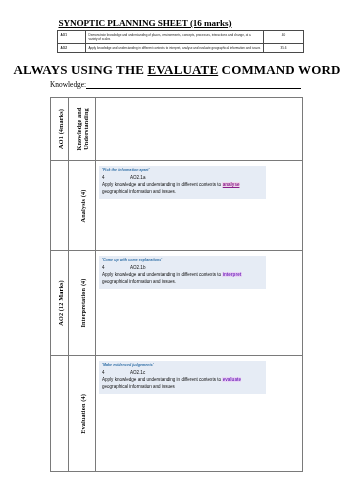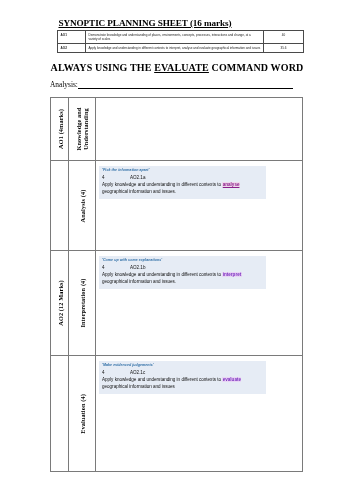--- a/index.html
+++ b/index.html
@@ -63,21 +63,21 @@
     width: 40px;
     text-align: center;
   }
 
   
   .command-line {
     position: absolute;
     left: 0; top: 62px;
     width: 354px;
     text-align: center;
-    font-size: 10px;
+    font-size: 13px;
     font-weight: bold;
     letter-spacing: 0.15px;
     white-space: nowrap;
   }
   .command-line .underline-word { text-decoration: underline; }
 
   
   .question-row {
     position: absolute;
     left: 50px; top: 80px;
@@ -197,21 +197,21 @@
         <td class="ao-pct">35.6</td>
       </tr>
     </tbody>
   </table>
 
   <div class="command-line">
     <span>ALWAYS USING THE </span><span class="underline-word">EVALUATE</span><span> COMMAND WORD</span>
   </div>
 
   <div class="question-row">
-    <span>Analysis:</span><span class="question-rule"></span>
+    <span>Knowledge:</span><span class="question-rule"></span>
   </div>
 
   <div class="grid">
 
     <div class="grid-row" style="top:0; height:63px;">
       <div class="col-ao">
         <span class="vtext">AO1 (4marks)</span>
       </div>
       <div class="col-skill">
         <span class="vtext two-line">Knowledge and Understanding</span>

